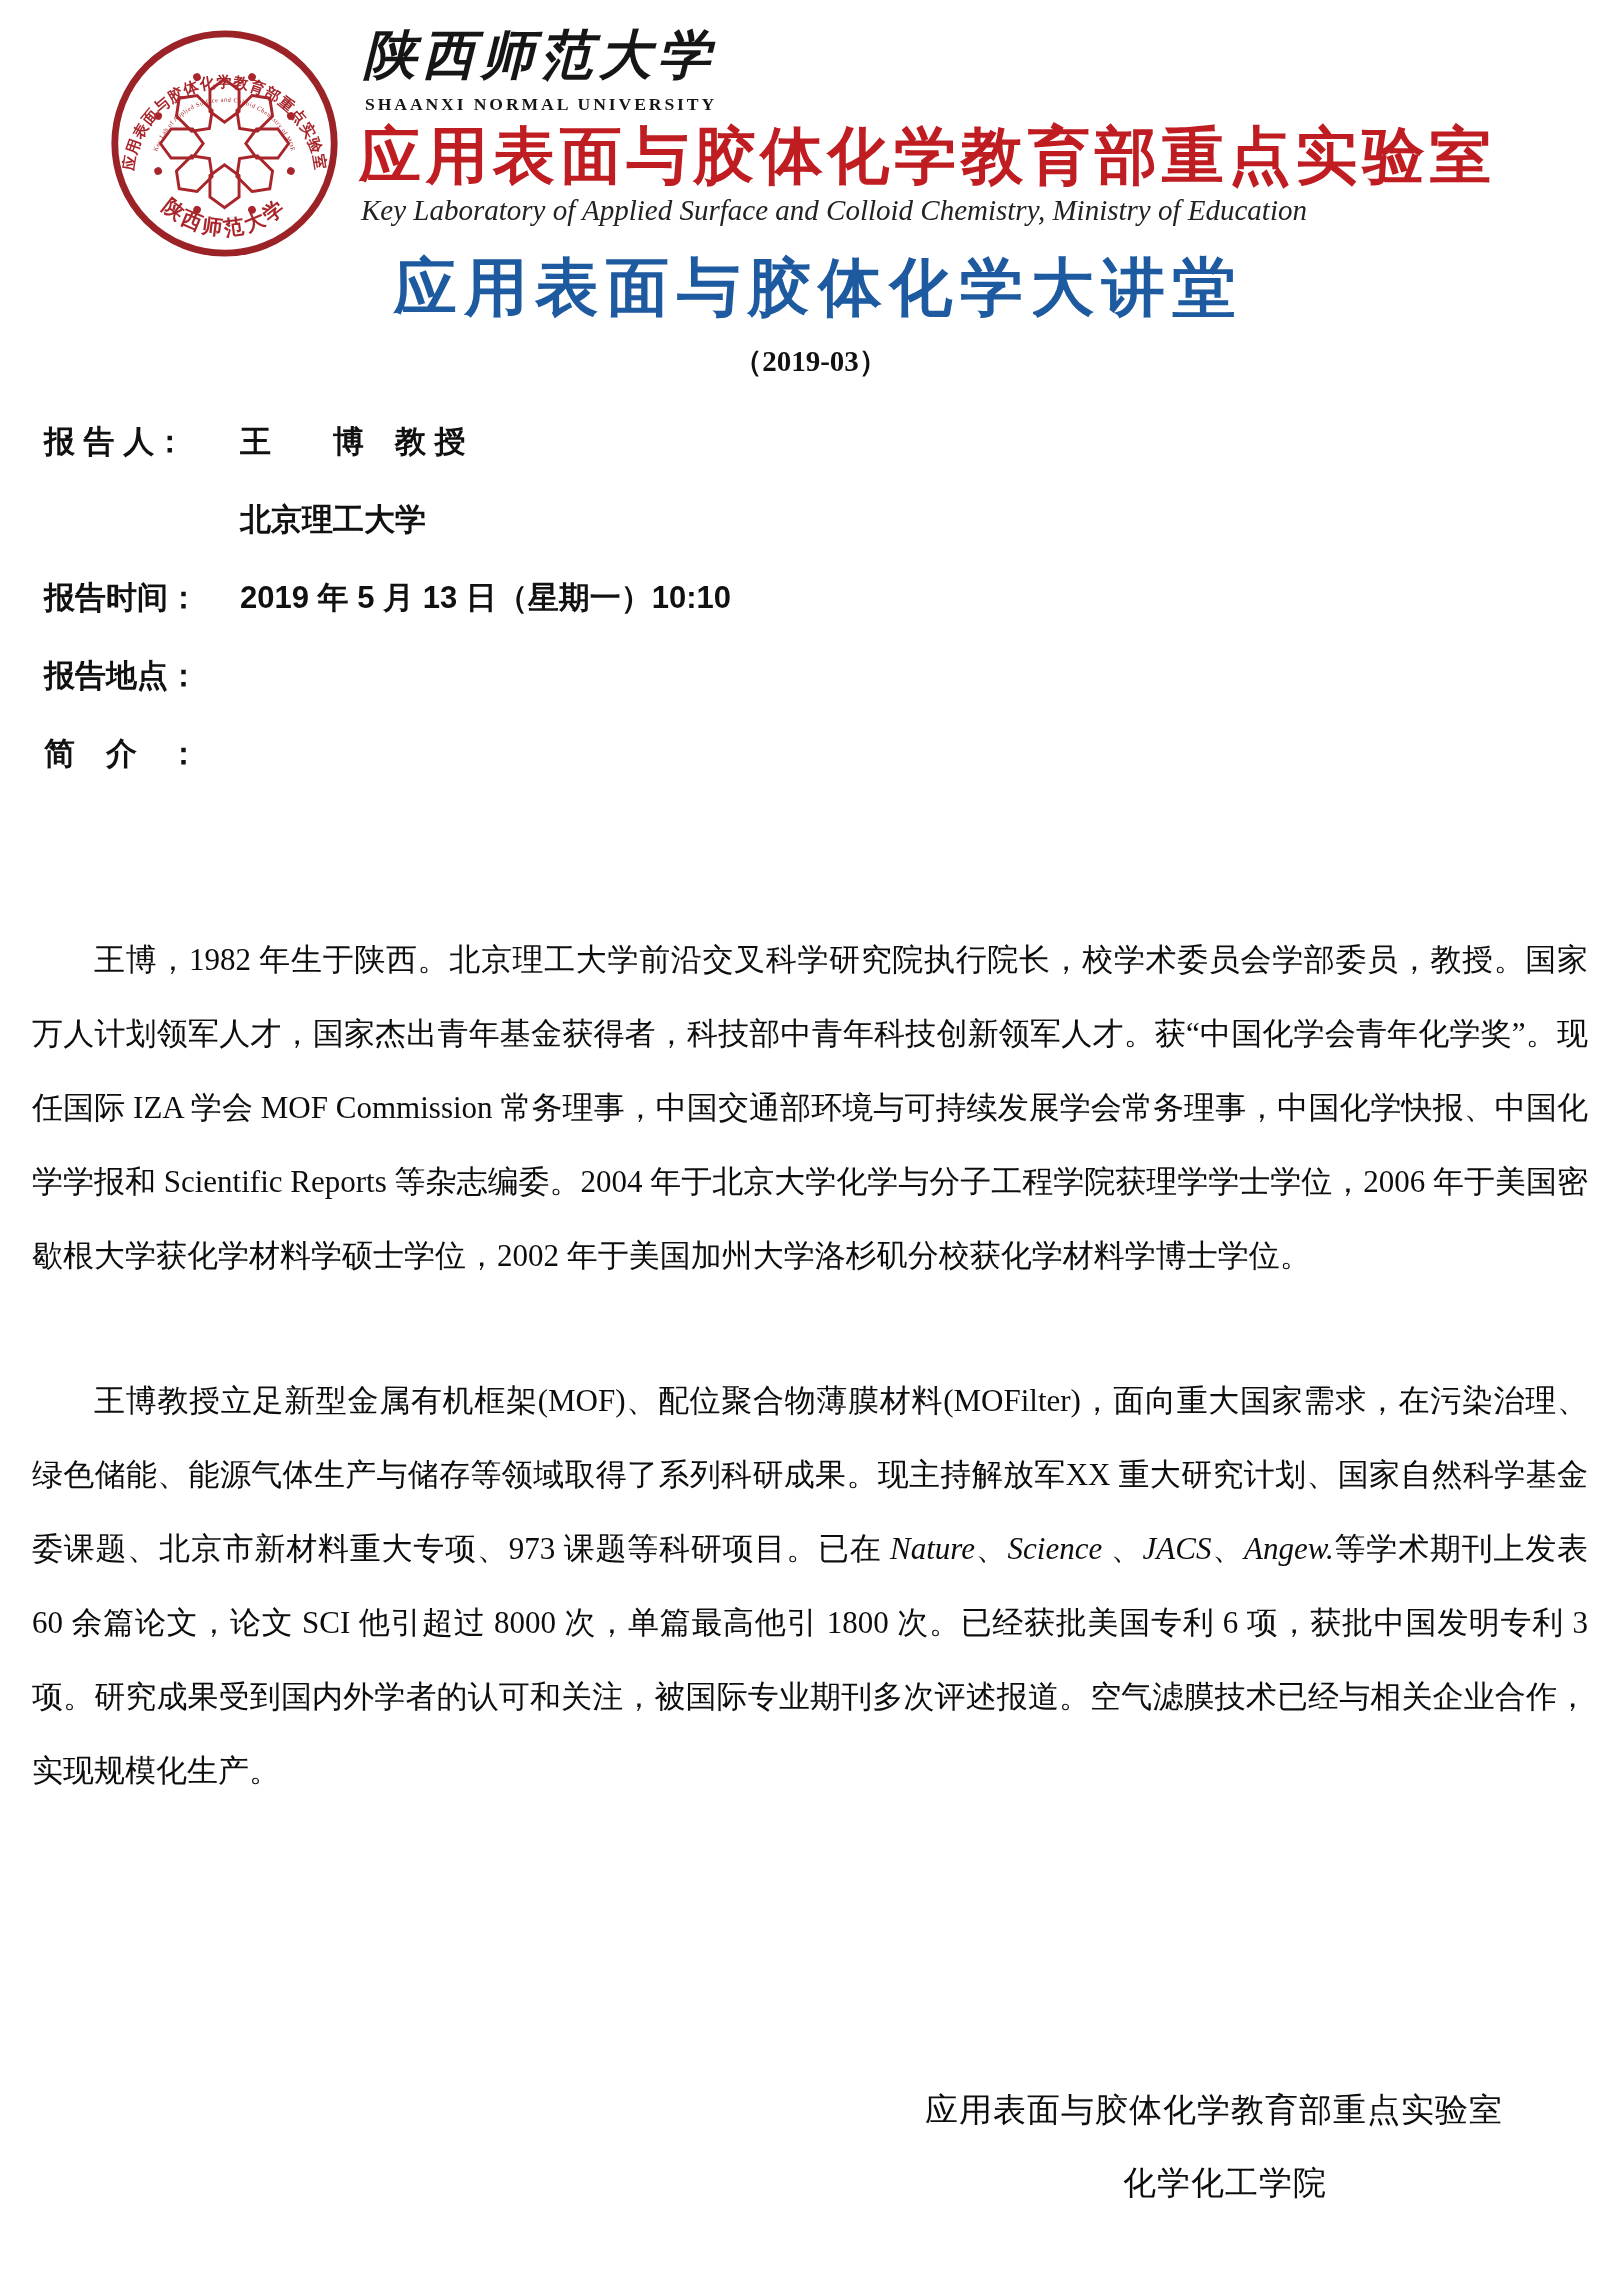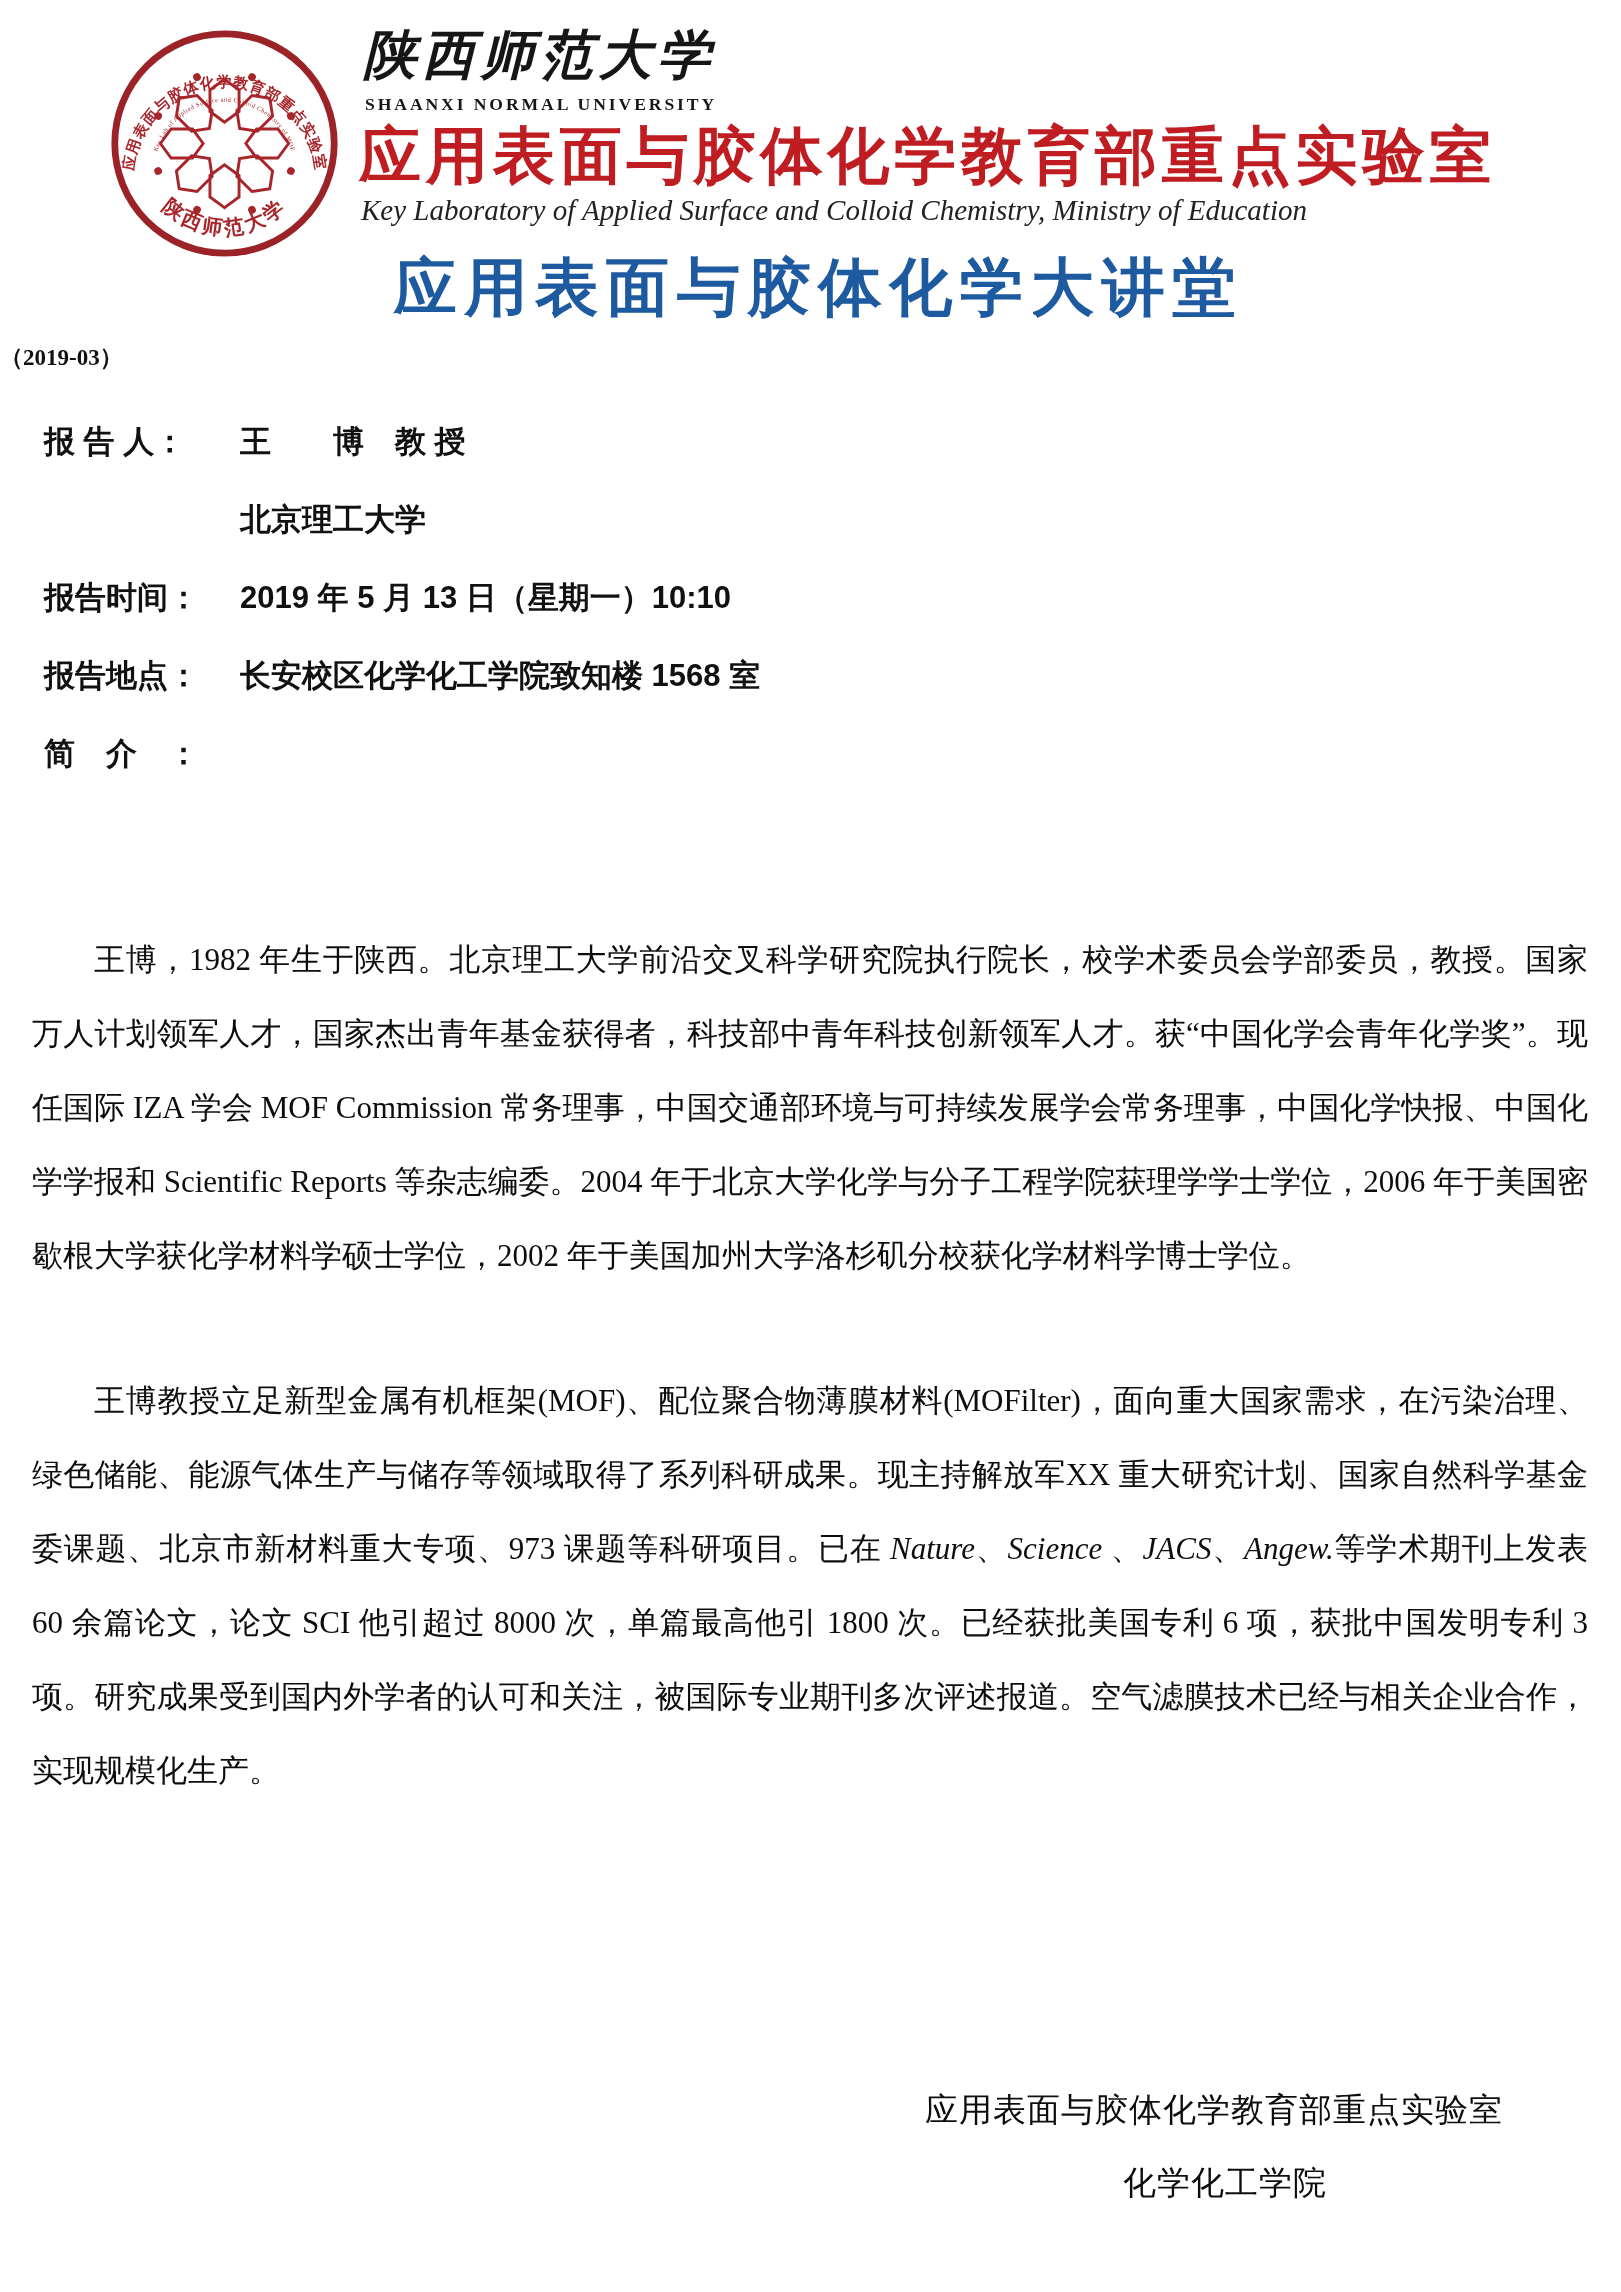--- a/index.html
+++ b/index.html
@@ -40,23 +40,23 @@
   }
   .series-title {
     position:absolute; left:8px; top:245px; width:100%;
     text-align:center;
     font-family:"Liberation Sans", sans-serif;
     font-weight:700; font-size:63px; letter-spacing:7.8px;
     color:#1e5aa0; white-space:nowrap;
   }
   .issue-no {
     position:absolute; left:0; top:342px; width:100%;
-    text-align:left;
+    text-align:center;
     font-family:"Liberation Serif", serif;
-    font-weight:700; font-size:23px; color:#111;
+    font-weight:700; font-size:29px; color:#111;
   }
 
   
   .fields { position:absolute; left:44px; top:421px; right:39px; }
   .field-row { display:flex; height:78px; align-items:flex-start; }
   .field-label {
     flex:0 0 196px;
     font-family:"Liberation Sans", sans-serif;
     font-weight:700; font-size:31px; white-space:pre;
   }
@@ -152,21 +152,20 @@
     <div class="field-row">
       <span class="field-label"></span>
       <span class="field-value">北京理工大学</span>
     </div>
     <div class="field-row">
       <span class="field-label">报告时间：</span>
       <span class="field-value">2019 年 5 月 13 日（星期一）10:10</span>
     </div>
     <div class="field-row">
       <span class="field-label">报告地点：</span>
-      <span class="field-value">长安校区化学化工学院致知楼 1568 室</span>
     </div>
     <div class="field-row">
       <span class="field-label">简　介　：</span>
       <span class="field-value"></span>
     </div>
   </div>
 
   <div class="bio">
     <p>王博，1982 年生于陕西。北京理工大学前沿交叉科学研究院执行院长，校学术委员会学部委员，教授。国家万人计划领军人才，国家杰出青年基金获得者，科技部中青年科技创新领军人才。获“中国化学会青年化学奖”。现任国际 IZA 学会 MOF Commission 常务理事，中国交通部环境与可持续发展学会常务理事，中国化学快报、中国化学学报和 Scientific Reports 等杂志编委。2004 年于北京大学化学与分子工程学院获理学学士学位，2006 年于美国密歇根大学获化学材料学硕士学位，2002 年于美国加州大学洛杉矶分校获化学材料学博士学位。</p>
     <p><span>王博教授立足新型金属有机框架(MOF)、配位聚合物薄膜材料(MOFilter)，面向重大国家需求，在污染治理、绿色储能、能源气体生产与储存等领域取得了系列科研成果。现主持解放军XX 重大研究计划、国家自然科学基金委课题、北京市新材料重大专项、973 课题等科研项目。已在 </span><span class="it">Nature</span><span>、</span><span class="it">Science</span><span> 、</span><span class="it">JACS</span><span>、</span><span class="it">Angew.</span><span>等学术期刊上发表 60 余篇论文，论文 SCI 他引超过 8000 次，单篇最高他引 1800 次。已经获批美国专利 6 项，获批中国发明专利 3 项。研究成果受到国内外学者的认可和关注，被国际专业期刊多次评述报道。空气滤膜技术已经与相关企业合作，实现规模化生产。</span></p>

